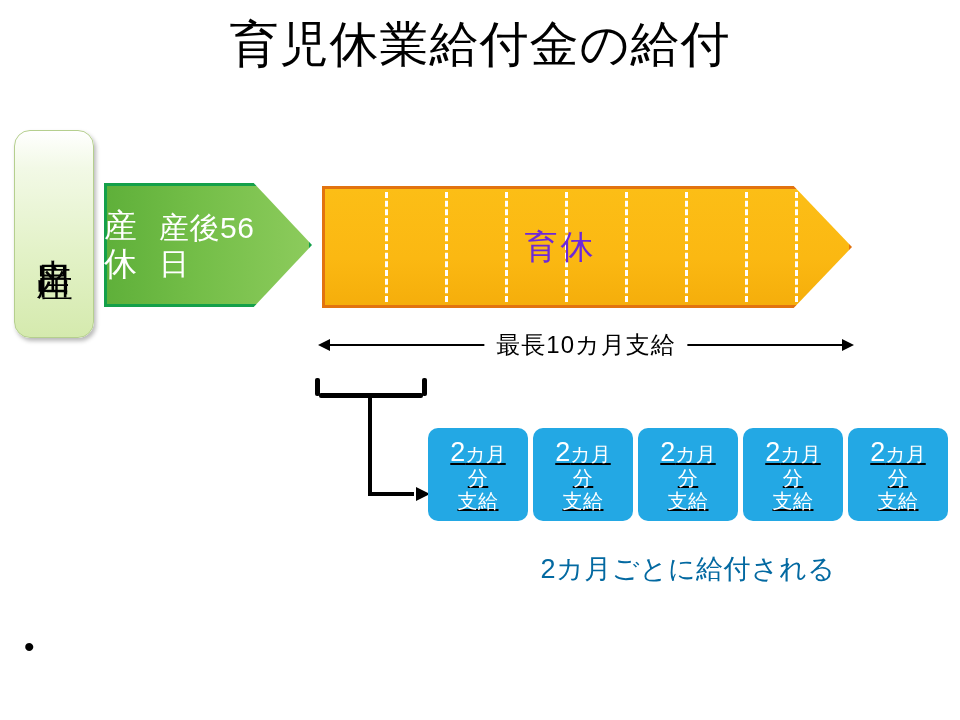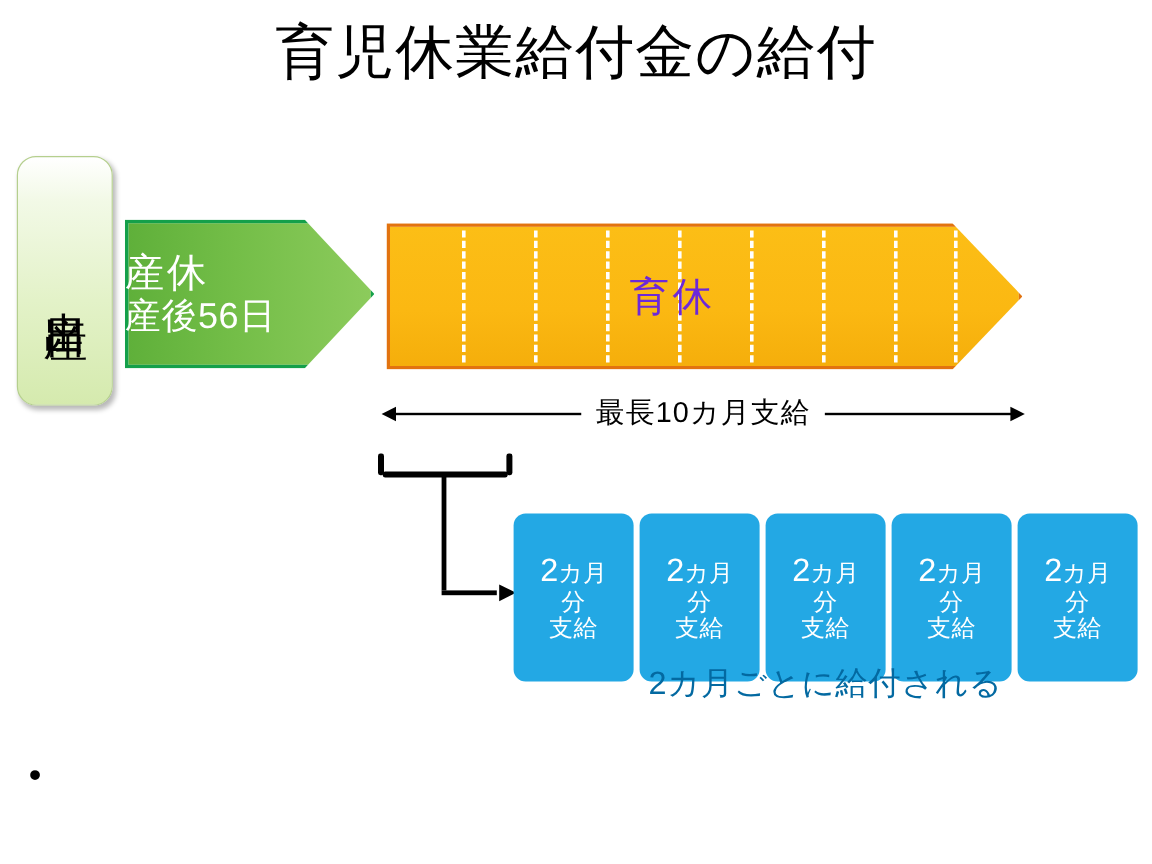--- a/index.html
+++ b/index.html
@@ -78,21 +78,22 @@
     box-sizing: border-box;
     clip-path: polygon(0% 0%, 72% 0%, 100% 50%, 72% 100%, 0% 100%);
   }
   #green-arrow .labels {
     position: absolute;
     left: 0;
     top: 0;
     width: 74%;
     height: 100%;
     display: flex;
-    flex-direction: column;
+    flex-direction: row;
+    align-items: center;
     justify-content: center;
     color: #ffffff;
   }
   #green-arrow-title {
     font-size: 33px;
     line-height: 1.15;
     letter-spacing: 2px;
   }
   #green-arrow-sub {
     font-size: 30px;
@@ -248,23 +249,24 @@
     border-bottom: 7px solid transparent;
     border-left: 14px solid #000000;
   }
 
   
   #payment-boxes {
     position: absolute;
     left: 428px;
     top: 428px;
     width: 520px;
-    height: 140px;
+    height: 93px;
     display: flex;
     gap: 5px;
+    text-decoration: underline;
   }
   .payment-box {
     flex: 1 1 0;
     background: #23a8e4;
     border-radius: 10px;
     display: flex;
     flex-direction: column;
     align-items: center;
     justify-content: center;
     color: #ffffff;

